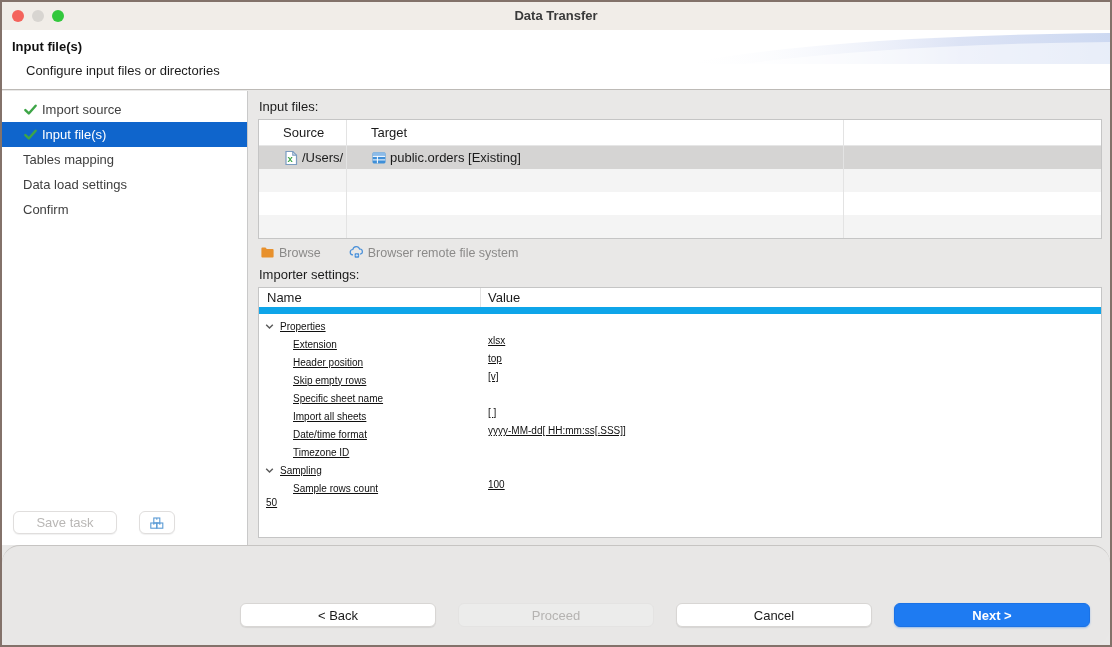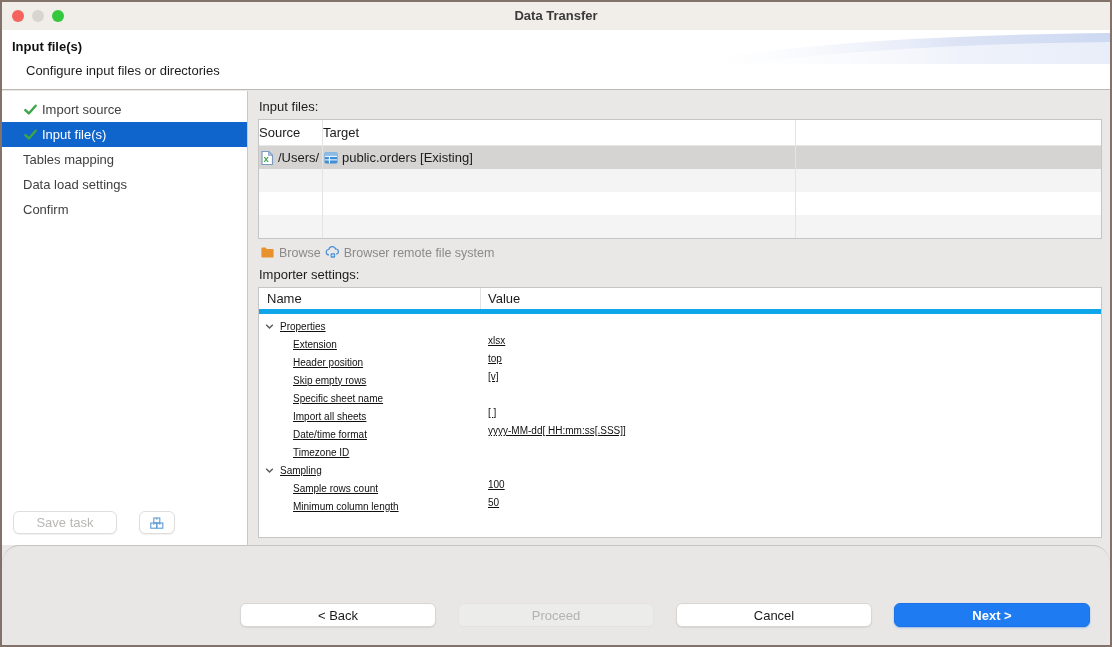--- a/index.html
+++ b/index.html
@@ -40,33 +40,33 @@
   .task-icon-btn{ width:36px; }
   
   .rightpanel{ position:absolute; left:247px; top:89px; right:0; bottom:100px;
     background:#e9e8e7; padding:5px 8px 7px 9px; display:flex; flex-direction:column; }
   .panel-label{ font-size:13px; color:#1b1b1b; padding:3px 0 5px 1px; }
   
   .ftable{ background:#fff; border:1px solid #c5c5c5; }
   .frow{ display:flex; height:23px; }
   .fheader{ display:flex; height:26px; background:#fff; border-bottom:1px solid #e6e6e6; }
   .fc{ border-right:1px solid #e3e3e3; display:flex; align-items:center;
-    font-size:13px; color:#1b1b1b; overflow:hidden; white-space:nowrap; }
+    font-size:13px; color:#1b1b1b; overflow:hidden; white-space:nowrap;margin-left:24px; }
   .fc.c1{ width:64px; } .fc.c2{ width:473px; } .fc.c3{ flex:1; border-right:none; }
   .frow.sel{ background:#d5d4d3; }
   .frow.alt{ background:#f4f4f4; }
   .frow .icon{ width:16px; height:16px; margin-right:3px; flex:none; }
   
-  .ftoolbar{ display:flex; align-items:center; gap:4px; padding:6px 0 4px 2px; }
+  .ftoolbar{ display:flex; align-items:center; gap:28px; padding:6px 0 4px 2px; }
   .tool-item{ display:flex; align-items:center; gap:4px; font-size:12.5px; color:#8b8a89; cursor:default; }
   .tool-item .icon{ width:15px; height:15px; display:inline-flex; }
   
   .stable{ background:#fff; border:1px solid #c5c5c5; flex:1; display:flex;
     flex-direction:column; overflow:hidden; }
-  .sheader{ display:flex; height:26px; border-bottom:5px solid #0ea5e9; flex:none; }
+  .sheader{ display:flex; height:26px; border-bottom:7px solid #0ea5e9; flex:none; }
   .sheader .hc{ display:flex; align-items:center; font-size:13px; color:#1b1b1b; }
   .sheader .hc1{ width:222px; padding-left:8px; border-right:1px solid #e2e2e2; }
   .sheader .hc2{ flex:1; padding-left:7px; }
   .sbody{ padding-top:3px; }
   .srow{ display:flex; height:18px; font-size:10px; color:#101010;text-decoration:underline; }
   .ncell{ width:222px; display:flex; align-items:center; overflow:hidden; white-space:nowrap; }
   .ncell.group{ padding-left:5px; gap:5px; }
   .ncell.child{ padding-left:34px; }
   .vcell{ flex:1; padding-left:7px; overflow:hidden; white-space:nowrap; }
   .twisty{ width:11px; height:11px; display:inline-flex; }
@@ -288,21 +288,20 @@
             <span>Sampling</span>
           </div>
           <div class="vcell"></div>
         </div>
 
         <div class="srow">
           <div class="ncell child">Sample rows count</div>
           <div class="vcell">100</div>
         </div>
         <div class="srow">
-          <div class="ncell child">Minimum column length</div>
           <div class="vcell">50</div>
         </div>
 
       </div>
     </div>
   </div>
 
   <div class="footer">
     <div class="fbtn normal b-back">&lt; Back</div>
     <div class="fbtn disabled b-proceed">Proceed</div>

